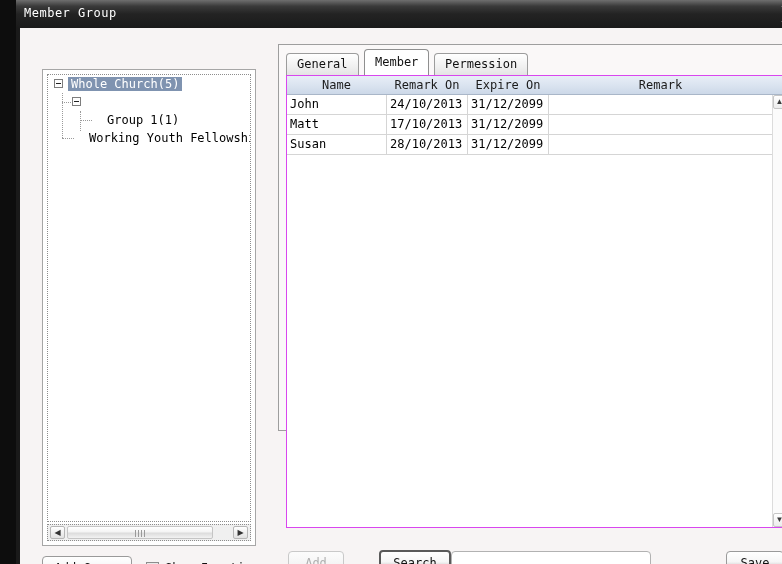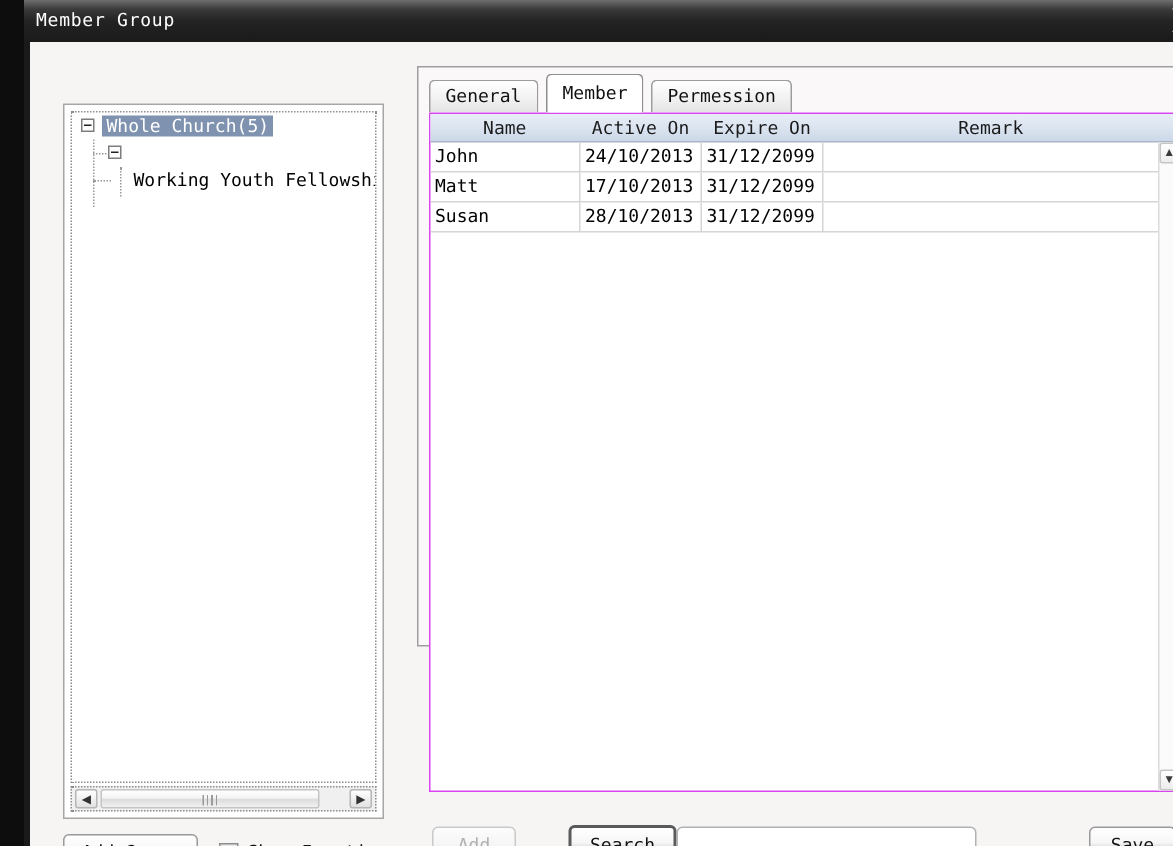--- a/index.html
+++ b/index.html
@@ -360,20 +360,21 @@
   </div>
 
   <div class="leftstrip"></div>
   <div class="page">
 
 
     <div class="tree-frame">
       <div class="tree-inner" id="tree-host">
           <div class="tree-node sel" style="padding-left: 20px;"><span class="toggle" style="left: 6px;"></span><span class="lbl">Whole Church(5)</span></div>
           <div class="tree-node" style="padding-left: 38px;"><span class="toggle" style="left: 24px;"></span><span class="hline" style="left: 14px; top: 9px; width: 9px;"></span></div>
+          <div class="tree-node" style="padding-left: 56px;"><span class="hline" style="left: 32px; top: 9px; width: 12px;"></span><span class="lbl">Group 1(1)</span></div>
           <div class="tree-node" style="padding-left: 38px;"><span class="hline" style="left: 14px; top: 9px; width: 12px;"></span><span class="lbl">Working Youth Fellowship</span></div>
           <span class="vline" style="left: 14px; top: 18px; height: 45px;"></span>
           <span class="vline" style="left: 32px; top: 36px; height: 20px;"></span>
         </div>
 
       <div class="tree-hscroll">
         <div class="hs-btn hs-left">◀</div>
         <div class="hs-thumb">
           <div class="hs-grip"></div>
         </div>
@@ -391,21 +392,21 @@
 
       <div class="tabs" id="tabs-host">
           <div class="tab" style="left: 0px;">General</div>
           <div class="tab active" style="left: 78px;">Member</div>
           <div class="tab" style="left: 148px;">Permession</div>
         </div>
 
       <div class="grid-frame">
         <div class="grid-head" id="grid-head-host">
             <div class="th c-name">Name</div>
-            <div class="th c-active">Active On</div>
+            <div class="th c-active">Remark On</div>
             <div class="th c-expire">Expire On</div>
             <div class="th c-remark">Remark</div>
           </div>
         <div class="grid-body" id="grid-body-host">
             <div class="grow">
               <div class="gcell c-name">John</div>
               <div class="gcell c-active">24/10/2013</div>
               <div class="gcell c-expire">31/12/2099</div>
               <div class="gcell c-remark"></div>
               <div class="gsep" style="left: 99px;"></div>

